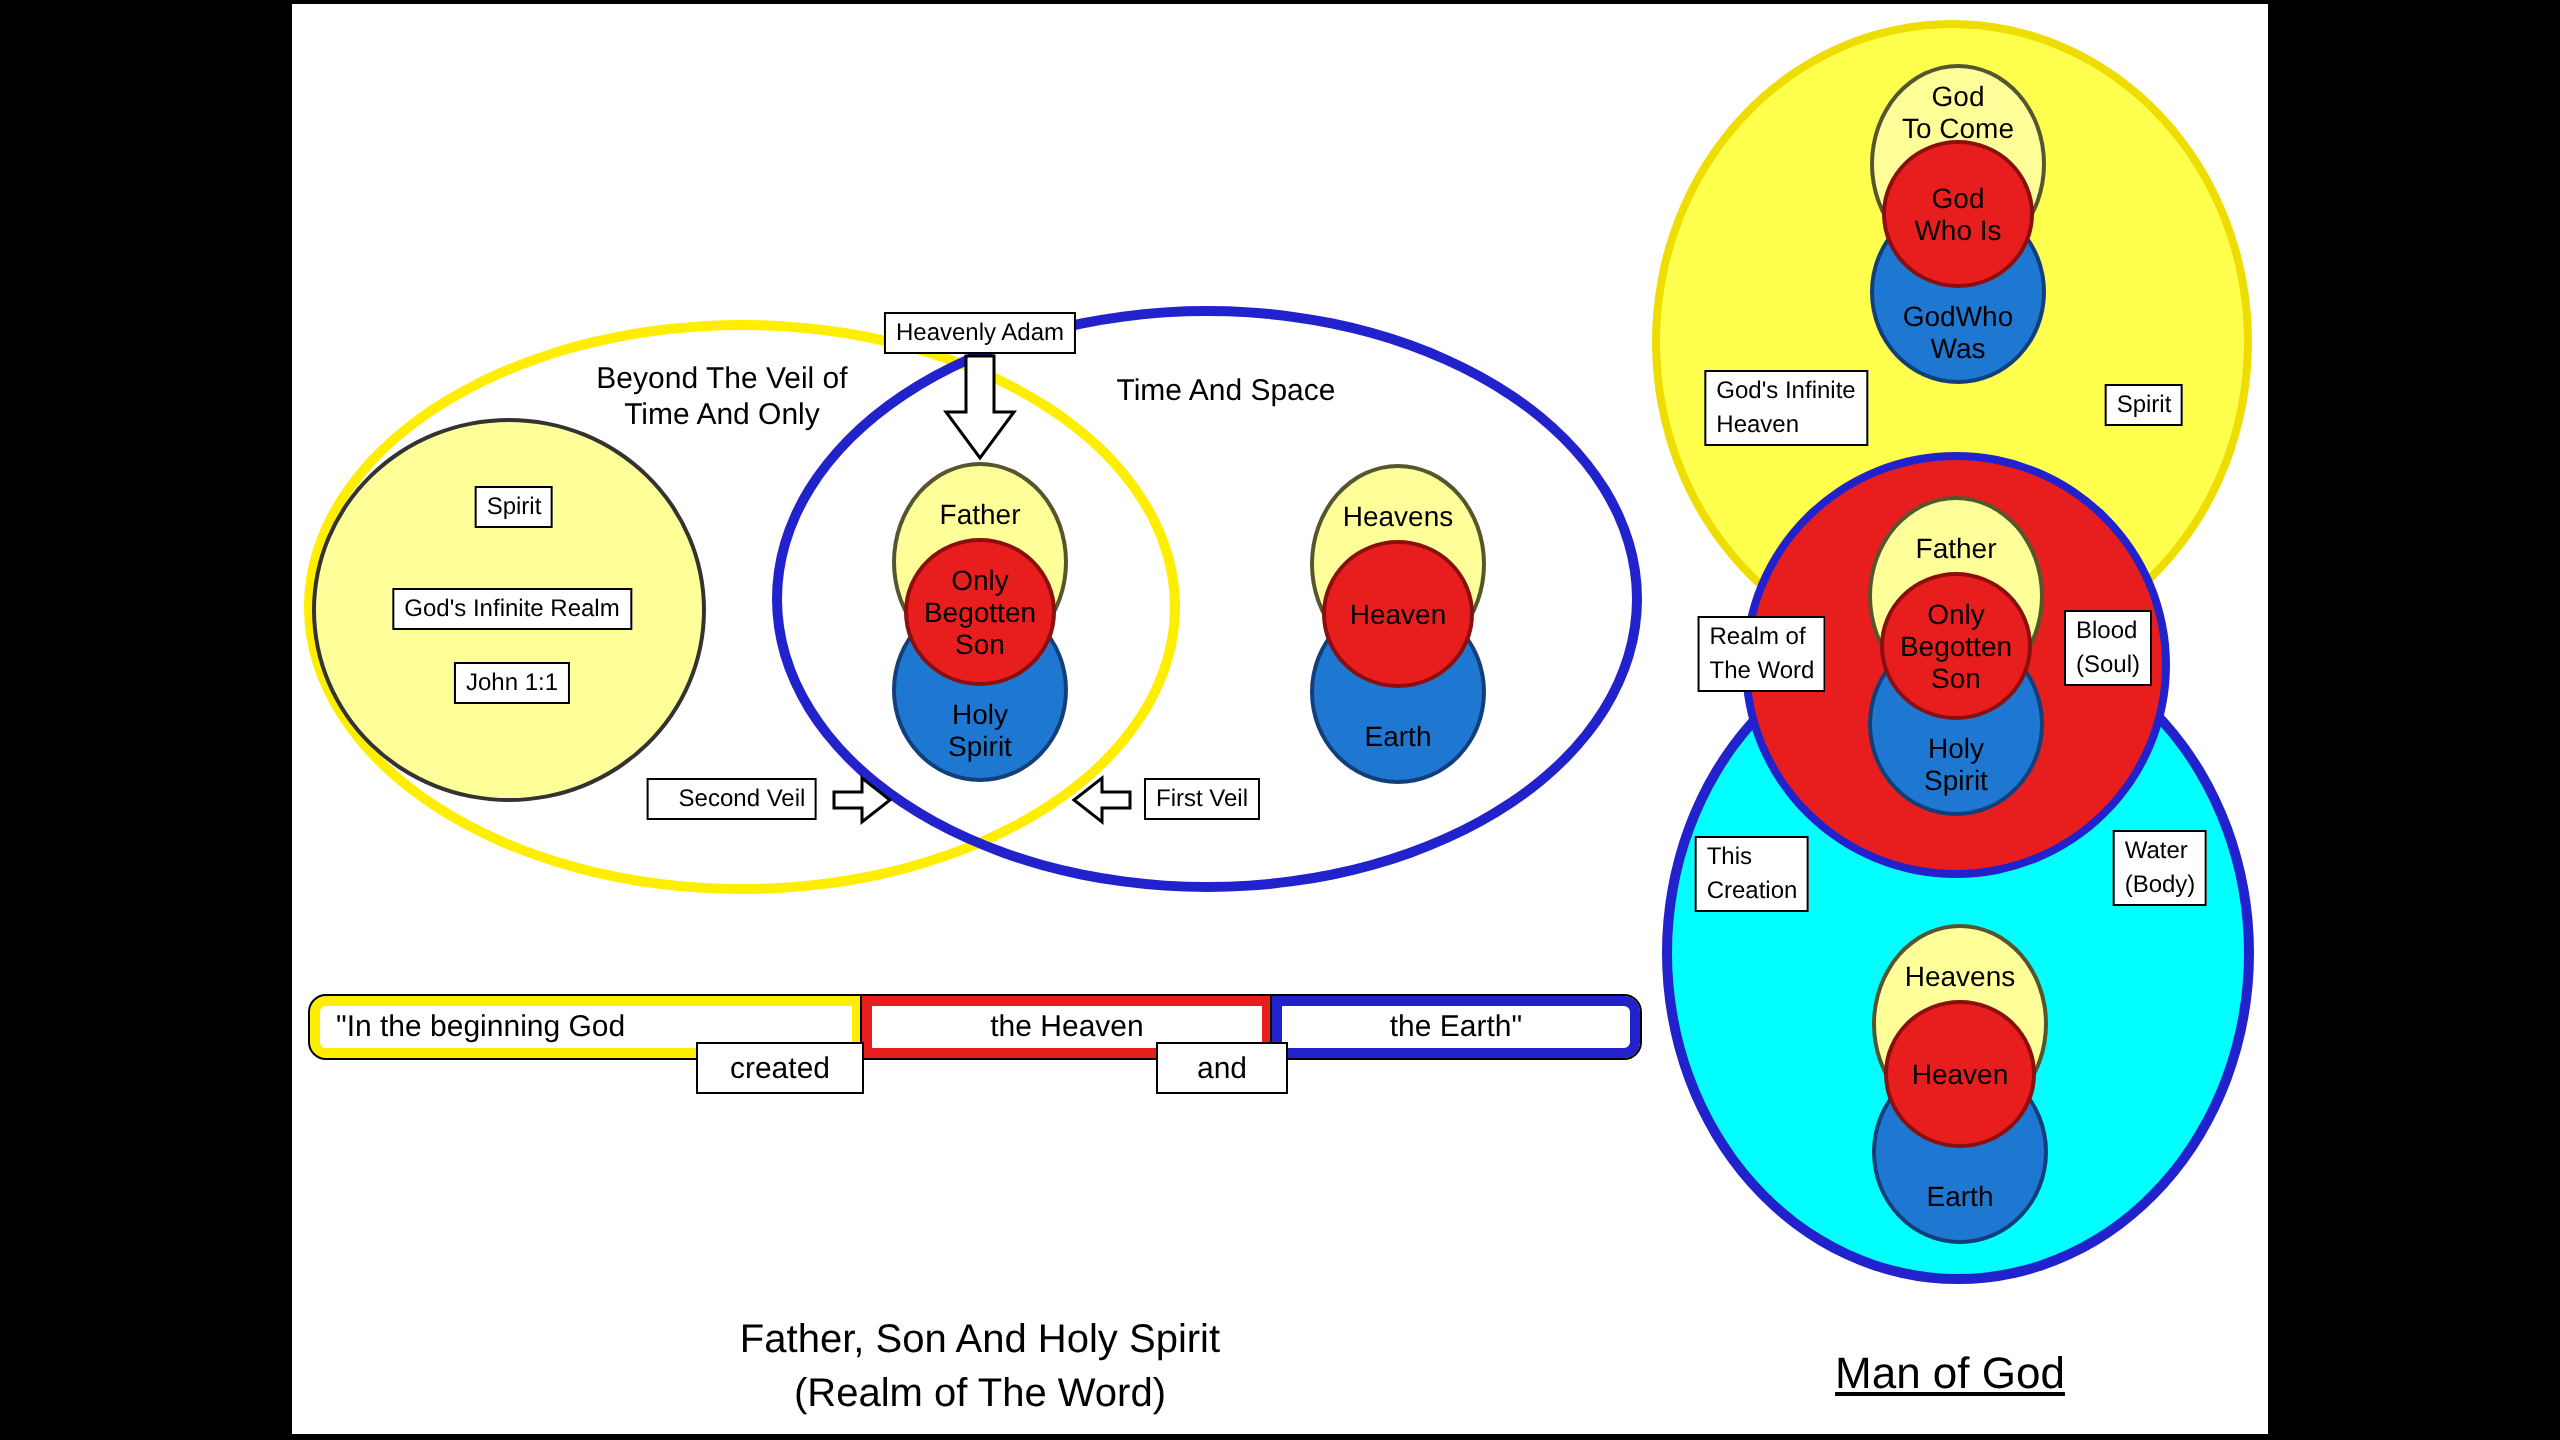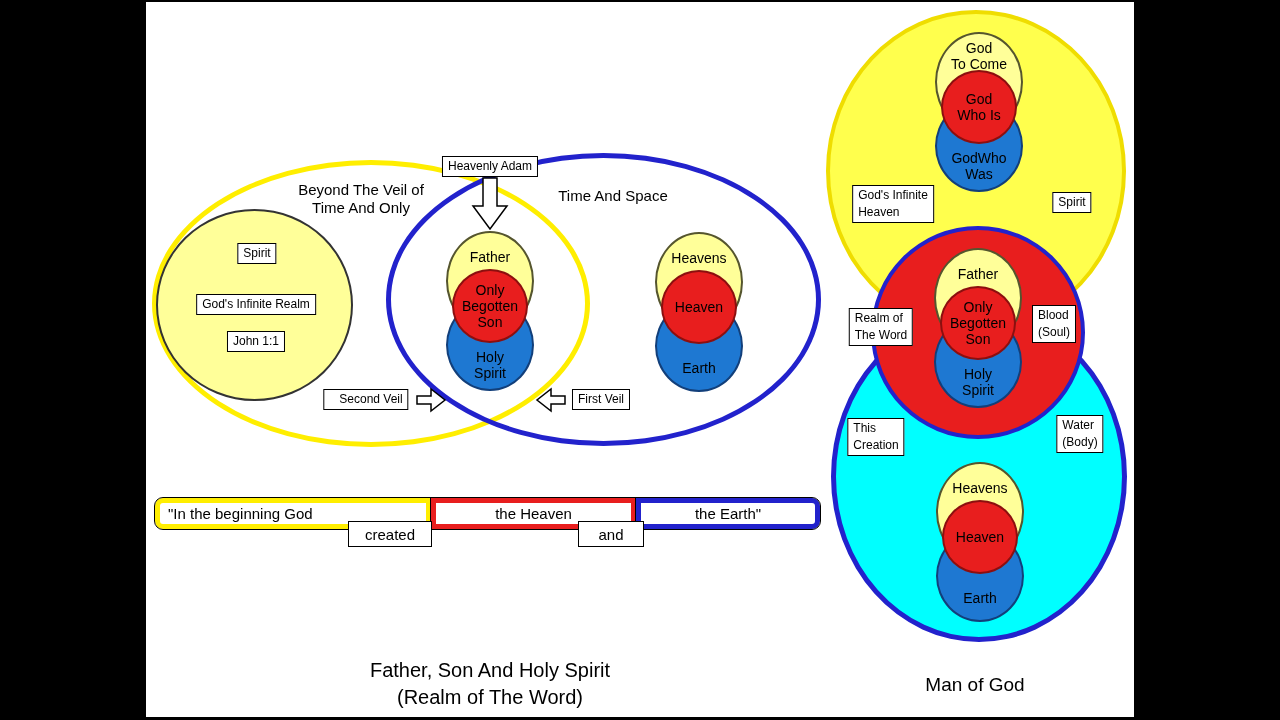--- a/index.html
+++ b/index.html
@@ -57,21 +57,21 @@
     position:absolute; top:521px; height:26px; background:#fff; border:1px solid #000; z-index:6;
     display:flex; align-items:center; justify-content:center; font-size:15px;
   }
   .hang-created { left:348px; width:84px; }
   .hang-and     { left:578px; width:66px; }
 
   svg.arrows { position:absolute; left:0; top:0; z-index:15; pointer-events:none; }
 
   .caption { position:absolute; transform:translateX(-50%); text-align:center; z-index:20; }
   .cap-left  { font-size:20px; }
-  .cap-right { font-size:19px; }
+  .cap-right { font-size:22px;text-decoration:underline; }
 </style>
 </head>
 <body>
 
 <div class="stage"></div>
 
 <div class="oval veil-yellow"></div>
 <div class="oval veil-blue"></div>
 <div class="oval infinite"></div>
 

